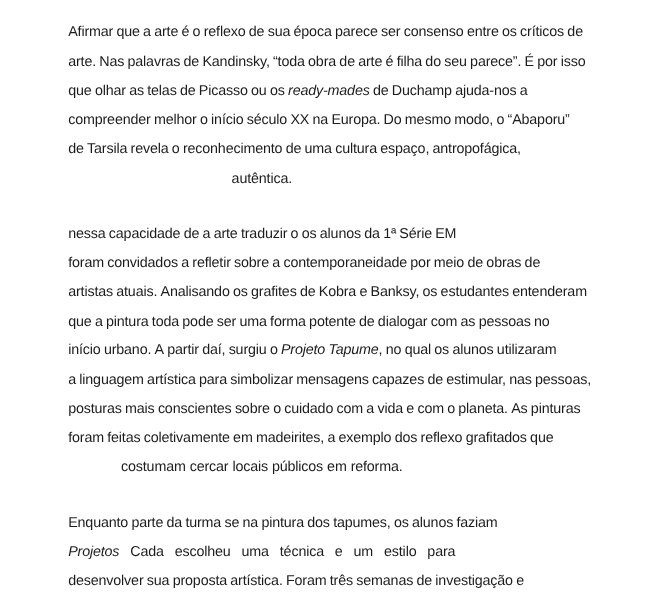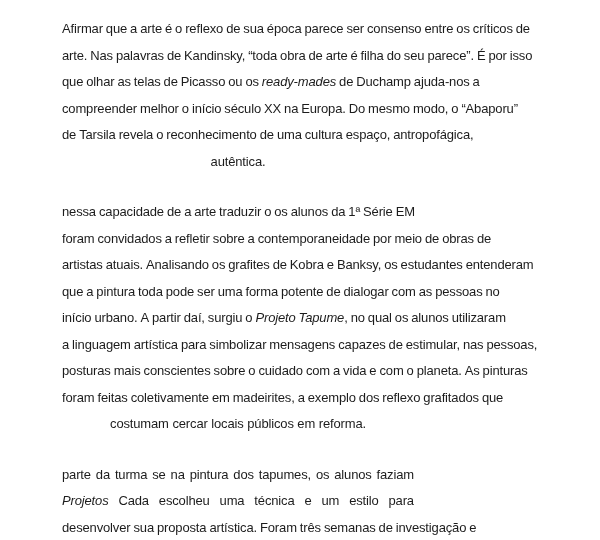--- a/index.html
+++ b/index.html
@@ -260,20 +260,21 @@
         <span class="w"><span>costumam</span></span>
         <span class="w"><span>cercar</span></span>
         <span class="w"><span>locais</span></span>
         <span class="w"><span>públicos</span></span>
         <span class="w"><span>em</span></span>
         <span class="w"><span>reforma.</span></span>
       </div>
     </div>
     <div class="para">
       <div class="line">
+        <span class="w"><span>Enquanto</span></span>
         <span class="w"><span>parte</span></span>
         <span class="w"><span>da</span></span>
         <span class="w"><span>turma</span></span>
         <span class="w"><span>se</span></span>
         <span class="w"><span>na</span></span>
         <span class="w"><span>pintura</span></span>
         <span class="w"><span>dos</span></span>
         <span class="w"><span>tapumes,</span></span>
         <span class="w"><span>os</span></span>
         <span class="w"><span>alunos</span></span>

